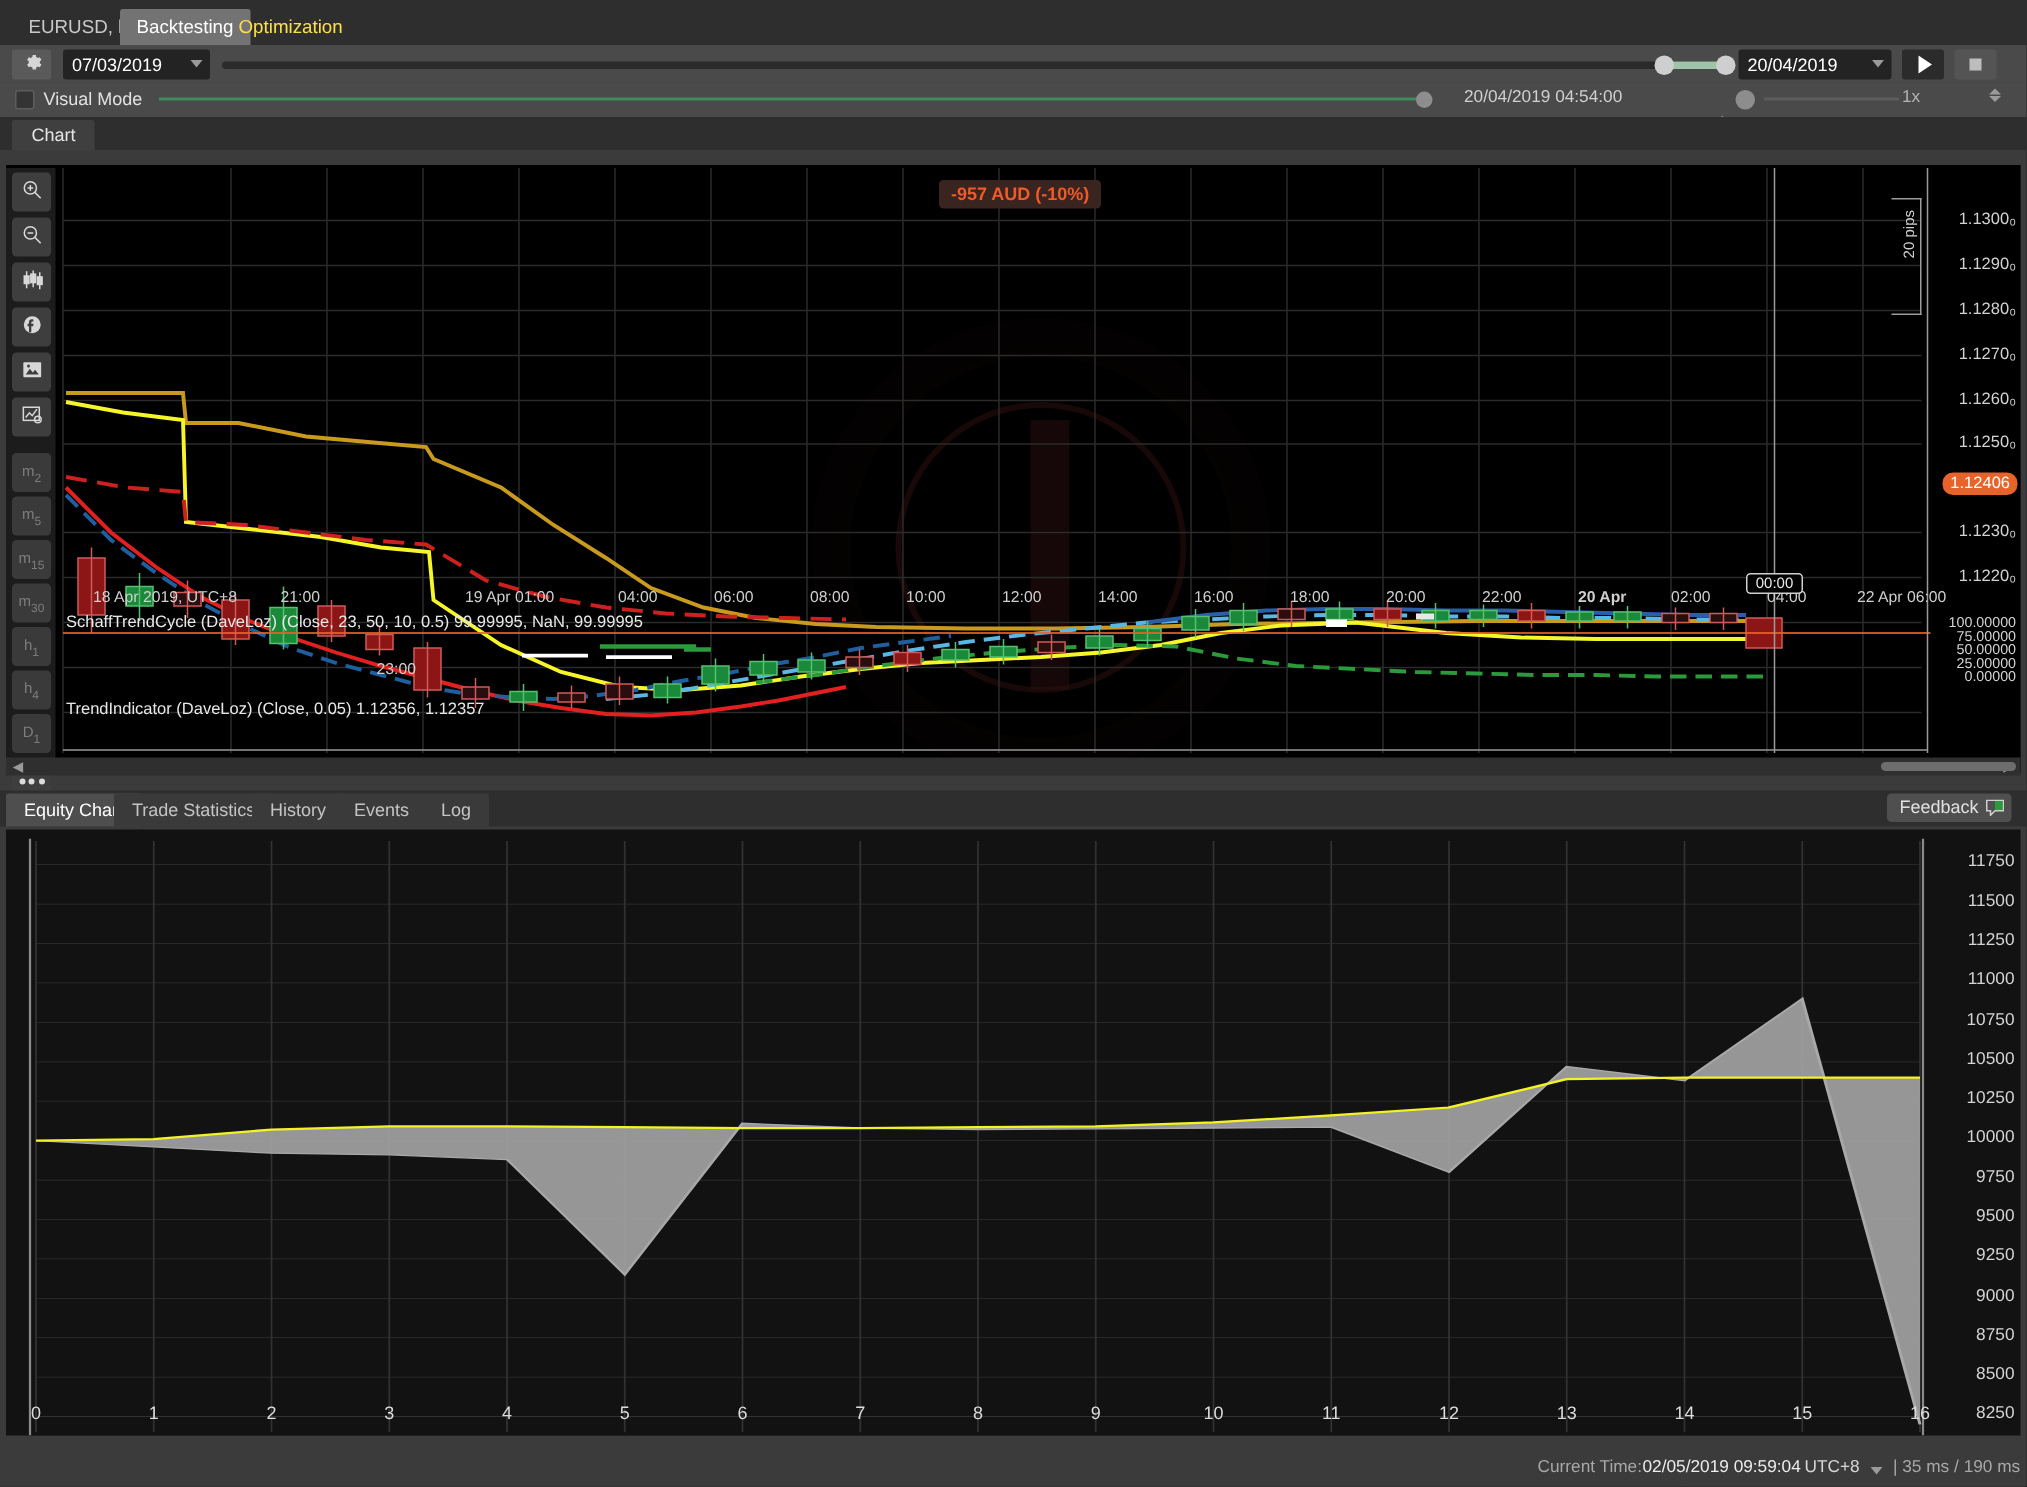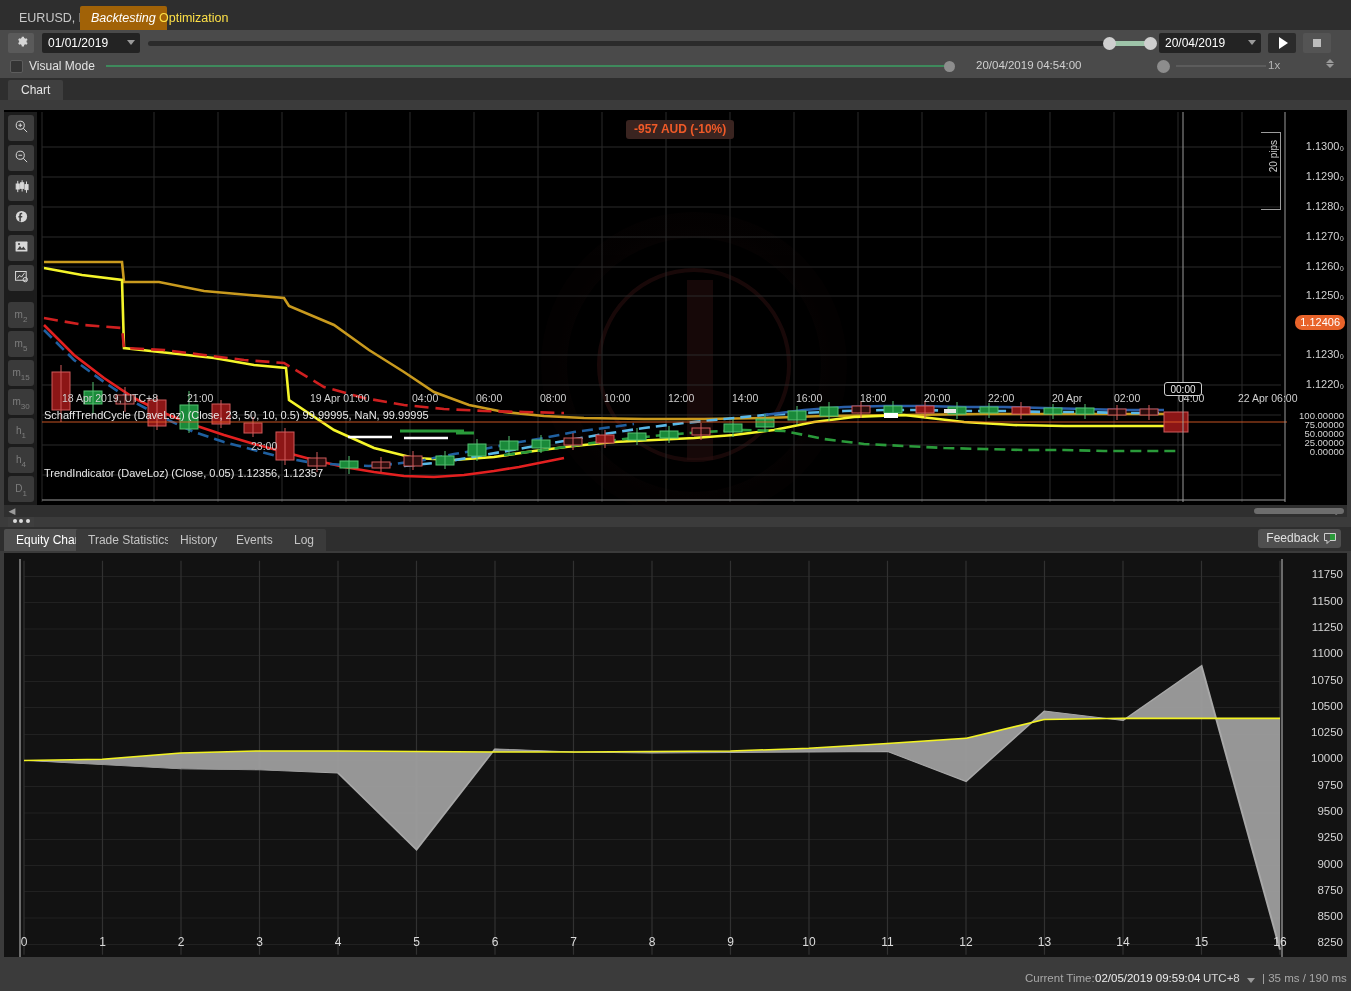--- a/index.html
+++ b/index.html
@@ -9,21 +9,21 @@
     font-family:"Liberation Sans", sans-serif;
     font-size:12px; color:#d8d8d8;
     -webkit-font-smoothing:antialiased;
   }
   .app { position:relative; width:1351px; height:991px; background:#3b3b3b; }
 
   
   .topbar { position:absolute; left:0; top:0; width:1351px; height:30px; background:#2e2e2e; }
   .ttab { position:absolute; top:6px; height:24px; line-height:24px; padding:0 11px;
           font-size:12.5px; color:#bdbdbd; cursor:default; white-space:nowrap; }
-  .ttab.sel { background:#a16207; color:#ffffff; border-radius:2px 2px 0 0;font-style:italic; }
+  .ttab.sel { background:#737373; color:#ffffff; border-radius:2px 2px 0 0; }
   .ttab.plain { color:#c8c8c8; }
   .ttab.dim { color:#fde047; }
 
   
   .setrow { position:absolute; left:0; top:30px; width:1351px; height:25px; background:#4a4a4a; }
   .gearbtn { position:absolute; left:8px; top:3px; width:26px; height:20px; background:#5a5a5a;
              border-radius:2px; display:flex; align-items:center; justify-content:center; }
   .gearbtn svg { width:13px; height:13px; fill:#d6d6d6; }
   .datebox { position:absolute; top:3px; height:20px; background:#232323; border-radius:2px;
              color:#ffffff; font-size:12px; padding:0 6px; line-height:20px; }
@@ -146,21 +146,21 @@
 
   <div class="setrow">
     <div class="gearbtn">
       <span>
         <svg viewBox="0 0 24 24">
             <path d="M12 8a4 4 0 100 8 4 4 0 000-8zm9.4 4a7.4 7.4 0 00-.1-1.2l2-1.6-2-3.4-2.4 1a7.6 7.6 0 00-2-1.2l-.4-2.6h-4l-.4 2.6a7.6 7.6 0 00-2 1.2l-2.4-1-2 3.4 2 1.6a7.4 7.4 0 000 2.4l-2 1.6 2 3.4 2.4-1a7.6 7.6 0 002 1.2l.4 2.6h4l.4-2.6a7.6 7.6 0 002-1.2l2.4 1 2-3.4-2-1.6c.06-.4.1-.8.1-1.2z"></path>
           </svg>
       </span>
     </div>
     <div class="datebox left">
-      <span>01/01/2019</span>
+      <span>07/03/2019</span>
       <span class="carp"></span>
     </div>
     <div class="topslider">
       <div class="tsfill"></div>
       <div class="tsknob" style="left:955px;"></div>
       <div class="tsknob" style="left:996px;"></div>
     </div>
     <div class="datebox right">
       <span>20/04/2019</span>
       <span class="carp"></span>
@@ -469,21 +469,21 @@
       <div class="tlab" style="left:370px;">04:00</div>
       <div class="tlab" style="left:434px;">06:00</div>
       <div class="tlab" style="left:498px;">08:00</div>
       <div class="tlab" style="left:562px;">10:00</div>
       <div class="tlab" style="left:626px;">12:00</div>
       <div class="tlab" style="left:690px;">14:00</div>
       <div class="tlab" style="left:754px;">16:00</div>
       <div class="tlab" style="left:818px;">18:00</div>
       <div class="tlab" style="left:882px;">20:00</div>
       <div class="tlab" style="left:946px;">22:00</div>
-      <div class="tlab" style="left:1010px;">20 Apr</div>
+      <div class="tlab" style="left:1010px;font-weight:bold;">20 Apr</div>
       <div class="tlab" style="left:1072px;">02:00</div>
       <div class="tlab" style="left:1136px;">04:00</div>
       <div class="tlab" style="left:1196px;">22 Apr 06:00</div>
     </div>
     <div class="cursorTag" style="left:1160px; top:272px;">00:00</div>
   </div>
 
   <div class="rail">
     <div class="toolbtn" style="top:3px;">
       <span>

